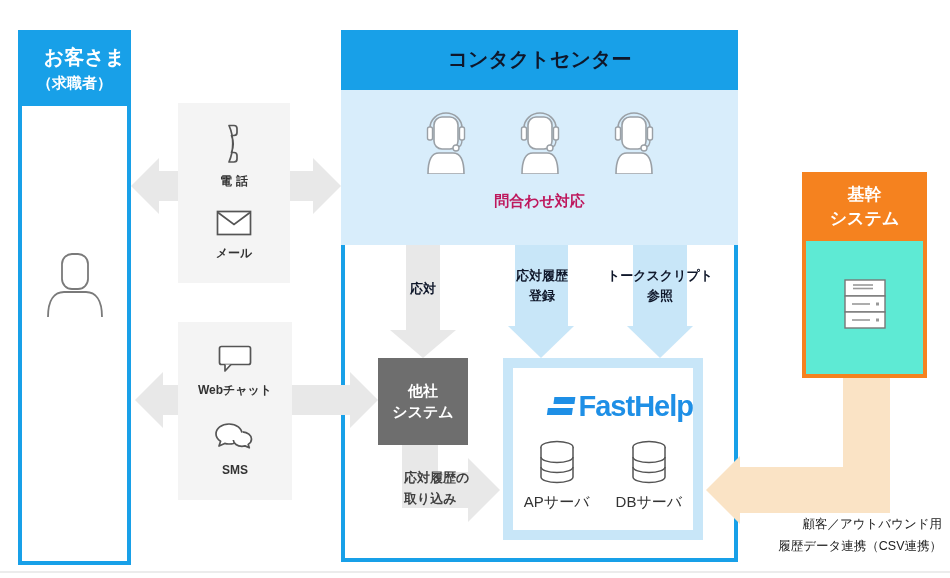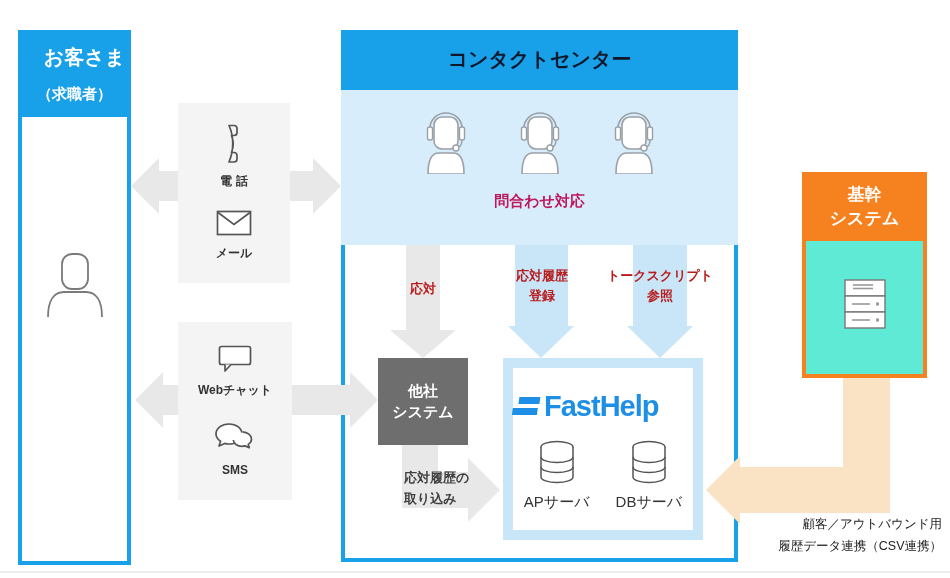--- a/index.html
+++ b/index.html
@@ -8,21 +8,21 @@
 
   
   .abs { position:absolute; }
 
   
   .customer-box { left:18px; top:30px; width:113px; height:535px;
     border:4px solid #18A0E8; background:#fff; z-index:2; }
   .customer-header { background:#18A0E8; margin:-4px -4px 0 -4px; padding:15px 0 13px 0;
     color:#fff; text-align:center; }
   .customer-title { font-size:20px; font-weight:bold; line-height:1.2;margin-left:20px; }
-  .customer-sub { font-size:15px; font-weight:bold; margin-top:16px; }
+  .customer-sub { font-size:15px; font-weight:bold; margin-top:5px; }
   .person-wrap { position:absolute; left:0; right:0; top:215px; text-align:center; }
 
   
   .channel-box { background:#F4F4F4; z-index:3; display:flex; flex-direction:column;
     align-items:center; justify-content:space-evenly; }
   .channel-top { left:178px; top:103px; width:112px; height:180px; }
   .channel-bottom { left:178px; top:322px; width:114px; height:178px; }
   .channel-item { text-align:center; }
   .channel-label { font-size:12px; font-weight:bold; color:#333; margin-top:5px; }
   .ls { letter-spacing:4px; margin-left:4px; }
@@ -43,38 +43,38 @@
   .light-zone { background:#D8EDFB; height:155px; width:calc(100% + 8px); margin:0 -4px; }
   .operators { display:flex; justify-content:center; gap:48px; padding-top:20px; }
   .inquiry-label { text-align:center; font-size:15px; font-weight:bold; color:#be185d; margin-top:14px; }
 
   
   .down-shaft { z-index:2; }
   .tri-down-gray { border-left:33px solid transparent; border-right:33px solid transparent;
     border-top:28px solid #E8E8E8; z-index:2; }
   .tri-down-blue { border-left:33px solid transparent; border-right:33px solid transparent;
     border-top:32px solid #C8E6F8; z-index:2; }
-  .arrow-label { font-size:13px; font-weight:bold; color:#b91c1c; text-align:center;
+  .arrow-label { font-size:13px; font-weight:bold; color:#0f172a; text-align:center;
     line-height:1.55; z-index:4; }
 
   
   .other-system { left:378px; top:358px; width:90px; height:87px; background:#6E6E6E;
     color:#fff; font-size:15px; font-weight:bold; text-align:center;
     display:flex; flex-direction:column; justify-content:center; line-height:1.35; z-index:3; }
 
   
   .tri-right-gray { border-top:32px solid transparent; border-bottom:32px solid transparent;
     border-left:32px solid #E8E8E8; z-index:2; }
   .import-label { left:404px; top:467px; width:86px; font-size:13px; font-weight:bold;
     color:#404040; line-height:1.65; z-index:4; }
 
   
   .fasthelp-box { left:503px; top:358px; width:200px; height:182px;
     border:10px solid #C8E6F8; background:#fff; z-index:2; }
-  .logo-row { display:flex; align-items:center; justify-content:flex-start; margin-top:22px; }
+  .logo-row { display:flex; align-items:center; justify-content:flex-end; margin-top:22px; }
   .logo-bars { display:inline-block; width:26px; height:22px; position:relative;
     transform:skewX(-8deg); margin-right:5px; }
   .logo-bars .b1 { position:absolute; right:0; top:1px; width:21px; height:7px; background:#1E8FE6; }
   .logo-bars .b2 { position:absolute; left:0; top:12px; width:25px; height:7px; background:#1E8FE6; }
   .logo-text { font-size:29px; font-weight:bold; color:#1E8FE6; letter-spacing:-1px; }
   .servers-row { display:flex; justify-content:center; gap:26px; margin-top:16px; }
   .server-item { text-align:center; }
   .server-label { font-size:15px; color:#333; margin-top:4px; }
 
   

